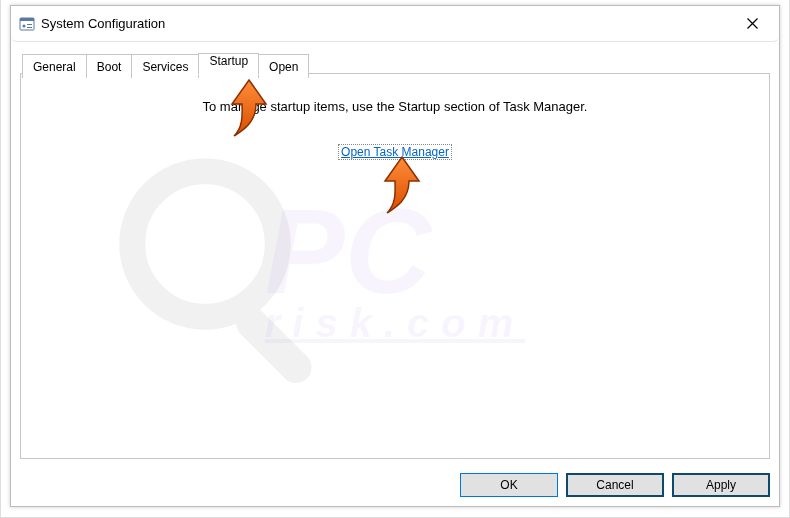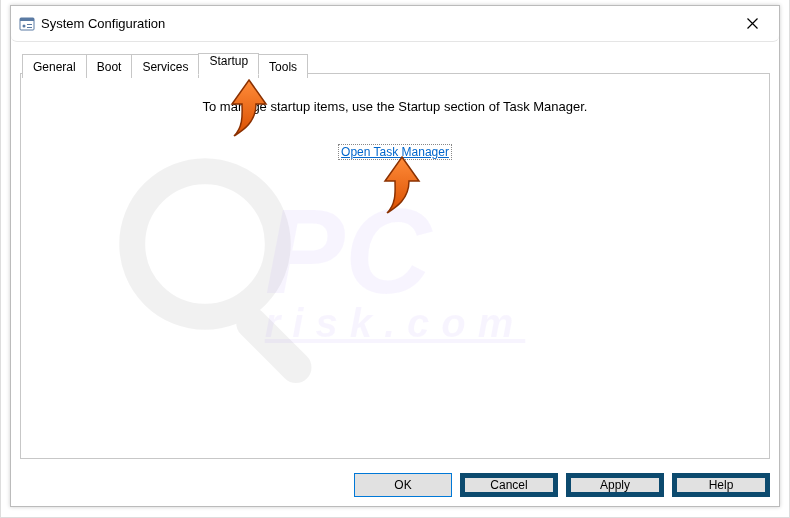--- a/index.html
+++ b/index.html
@@ -106,21 +106,21 @@
       display: inline-block;
     }
     .buttons {
       position: absolute;
       right: 0; bottom: 0;
       display: flex;
       gap: 8px;
     }
     .btn {
       width: 98px; height: 24px;
-      border: 5px solid #0c4a6e;
+      border: 2px solid #0c4a6e;
       background: #e1e1e1;
       font-size: 12px;
       font-family: inherit;
       cursor: pointer;
     }
     .btn.default { border: 1.5px solid #0078d7; }
 
     .arrow {
       position: absolute;
       z-index: 100;
@@ -181,33 +181,32 @@
         </svg>
       </div>
     </div>
 
     <div class="client">
       <div class="tabs">
         <div class="tab">General</div>
         <div class="tab">Boot</div>
         <div class="tab">Services</div>
         <div class="tab active">Startup</div>
-        <div class="tab">Tools</div>
+        <div class="tab">Open</div>
       </div>
 
       <div class="tab-panel">
         <div class="instruction">To manage startup items, use the Startup section of Task Manager.</div>
         <a class="link">Open Task Manager</a>
       </div>
 
       <div class="buttons">
         <button class="btn default">OK</button>
         <button class="btn">Cancel</button>
         <button class="btn">Apply</button>
-        <button class="btn">Help</button>
       </div>
     </div>
   </div>
 
   <div class="arrow" style="left:225px; top:78px;">
     <svg viewBox="0 0 46 60">
       <defs>
         <linearGradient id="ag1" x1="0" y1="0" x2="0" y2="1">
           <stop offset="0" stop-color="#ff8c3a"></stop>
           <stop offset="1" stop-color="#d94e00"></stop>

